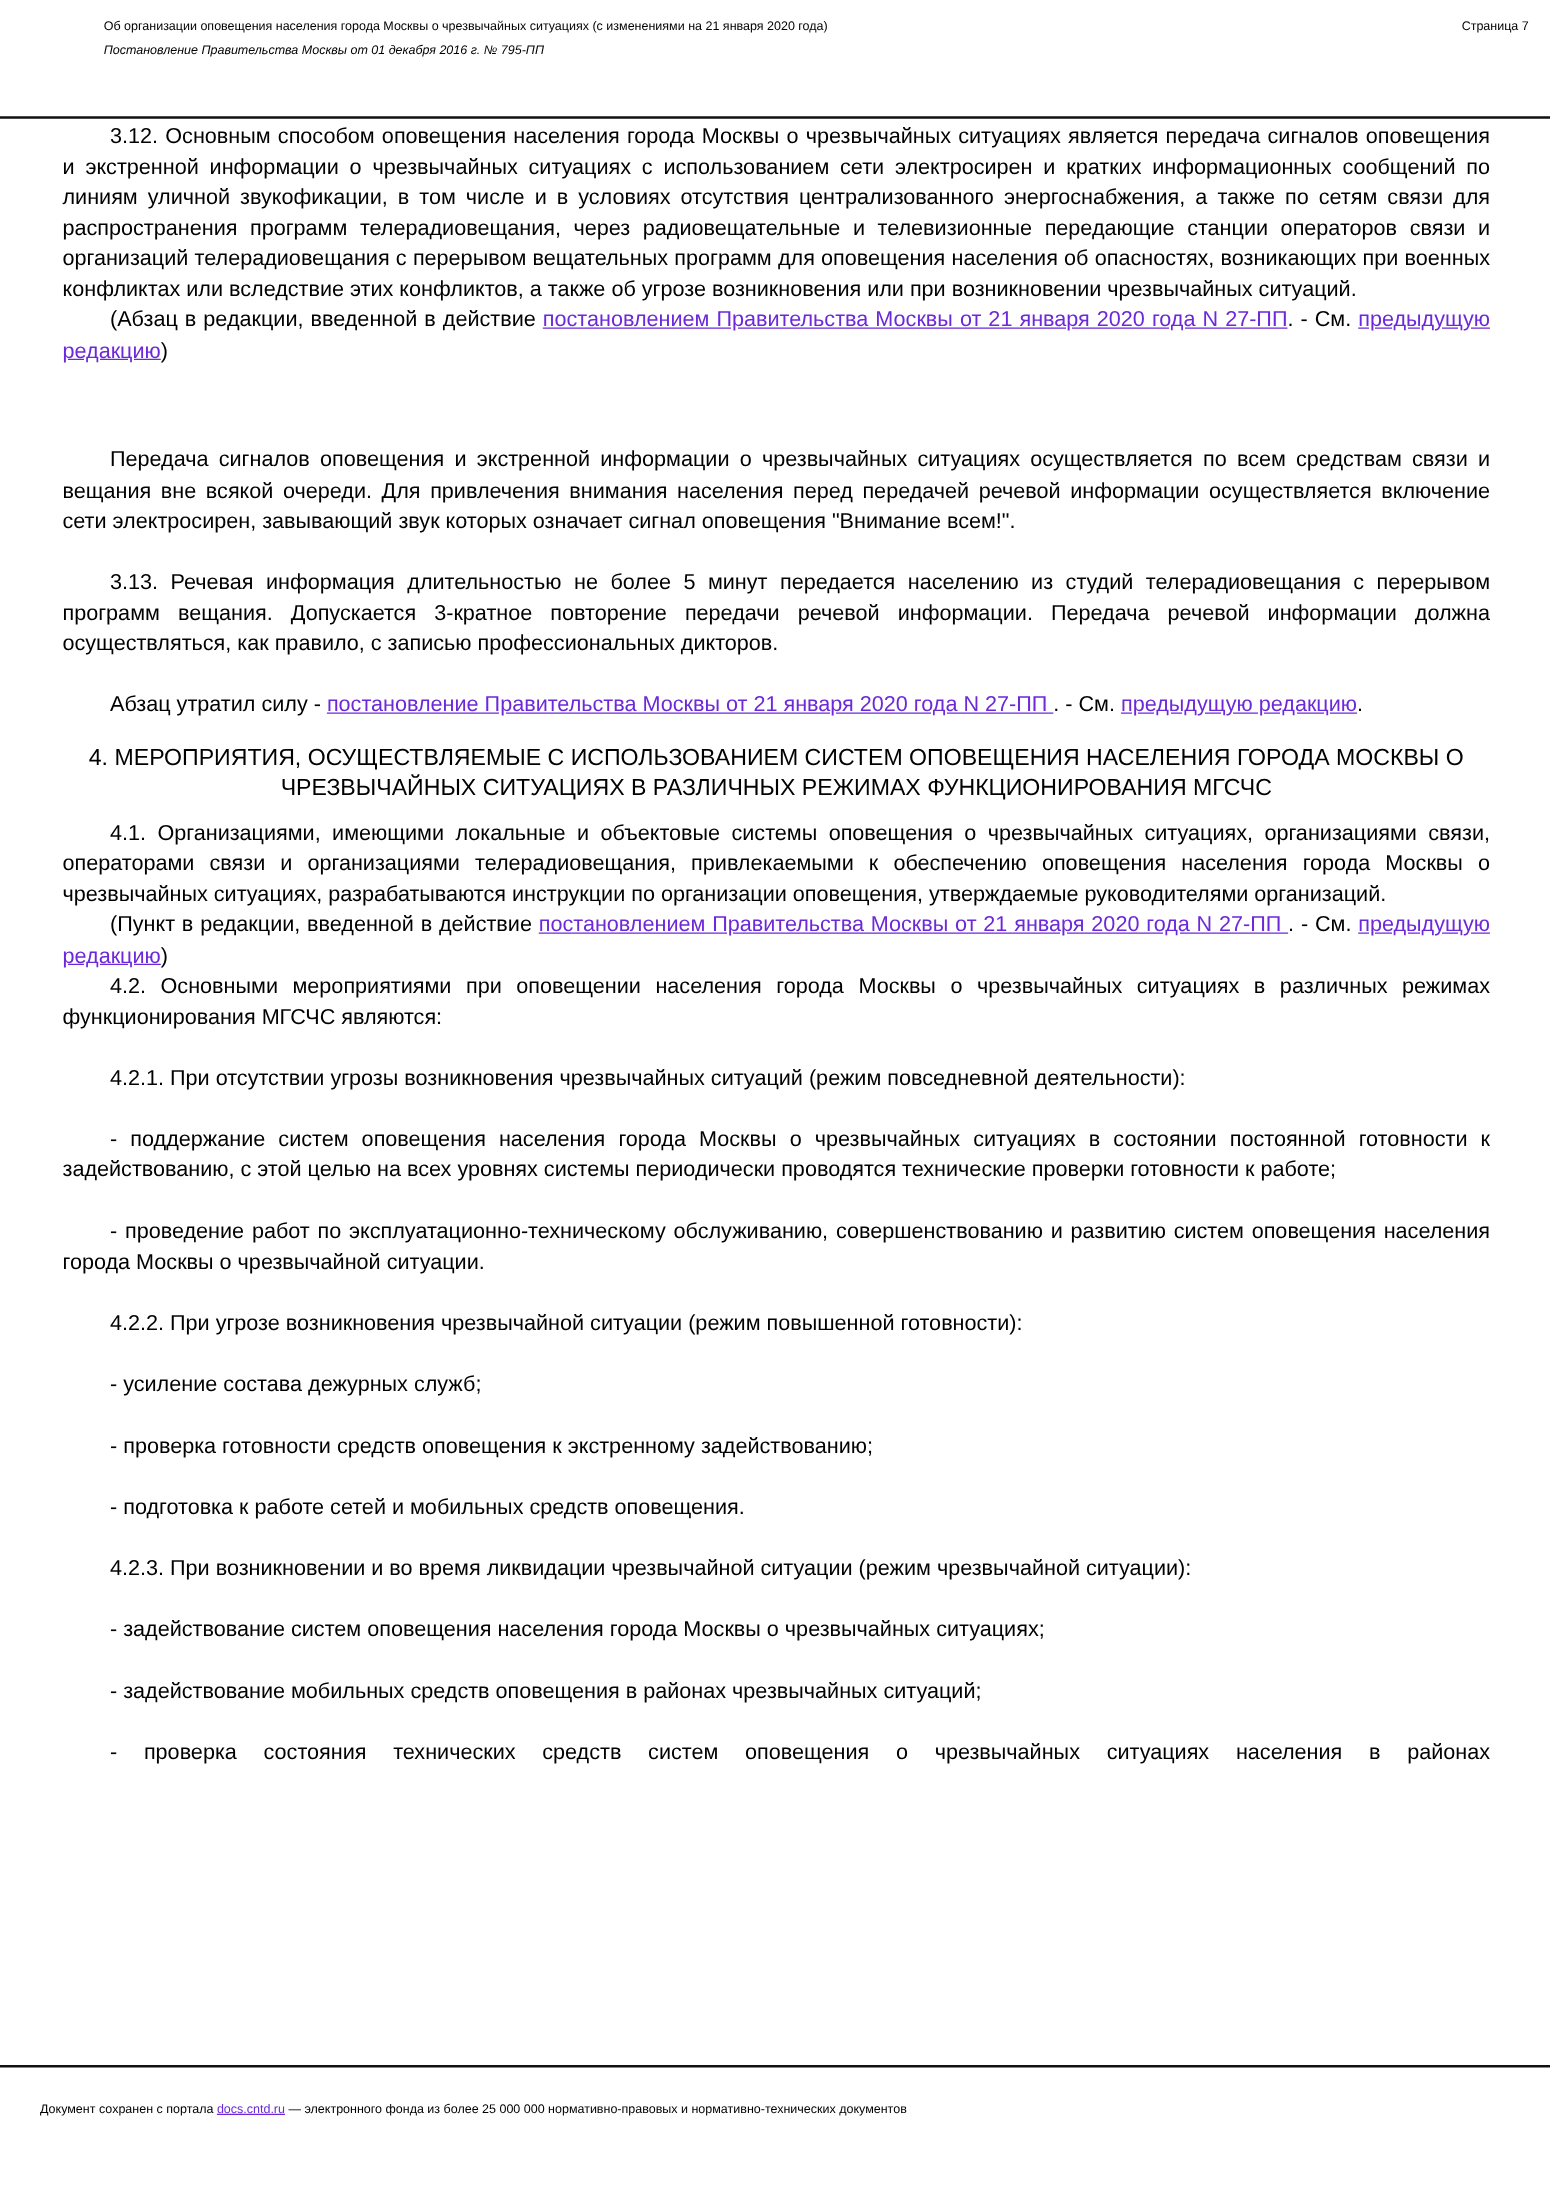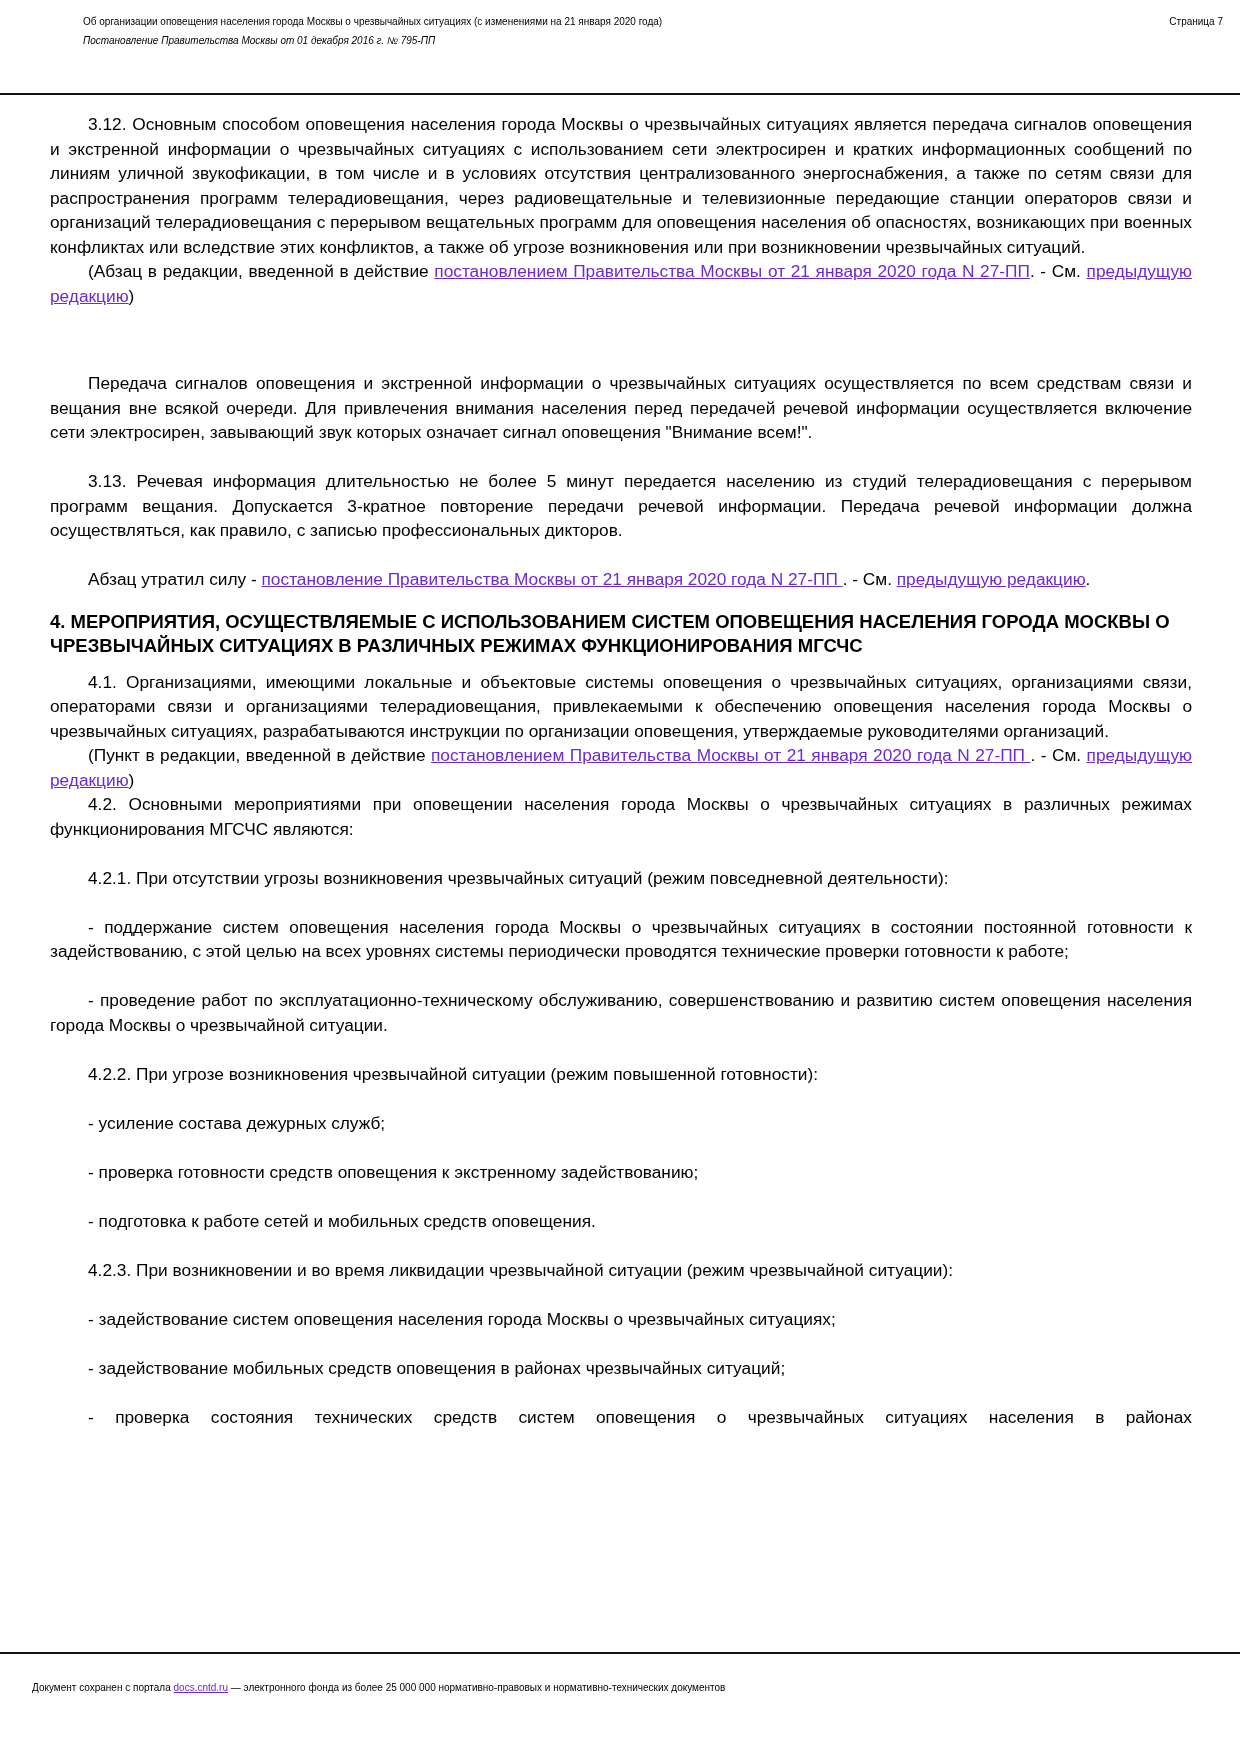--- a/index.html
+++ b/index.html
@@ -35,39 +35,40 @@
     }
     .rule-bottom {
       position: absolute;
       left: 0; top: 1652px;
       width: 1240px; height: 2px;
       background: #111;
     }
     .content {
       position: absolute;
       left: 50px;
-      top: 112px;
+      top: 96px;
       width: 1142px;
       font-size: 17.3px;
       line-height: 24.5px;
     }
     .p {
       margin: 0;
       text-align: justify;
       text-indent: 38px;
     }
     .gap { height: 24.5px; }
     .gap-big { height: 49px; }
     a, .link {
       color: #6d28d9;
       text-decoration: underline;
     }
     .heading {
       margin: 0;
-      font-weight: bold;
+      text-align: center;
+      font-weight: normal;
       font-size: 18.5px;
       line-height: 24px;
     }
     .footer {
       position: absolute;
       left: 32px;
       top: 1678px;
       width: 1100px;
       font-size: 10px;
       line-height: 19px;

